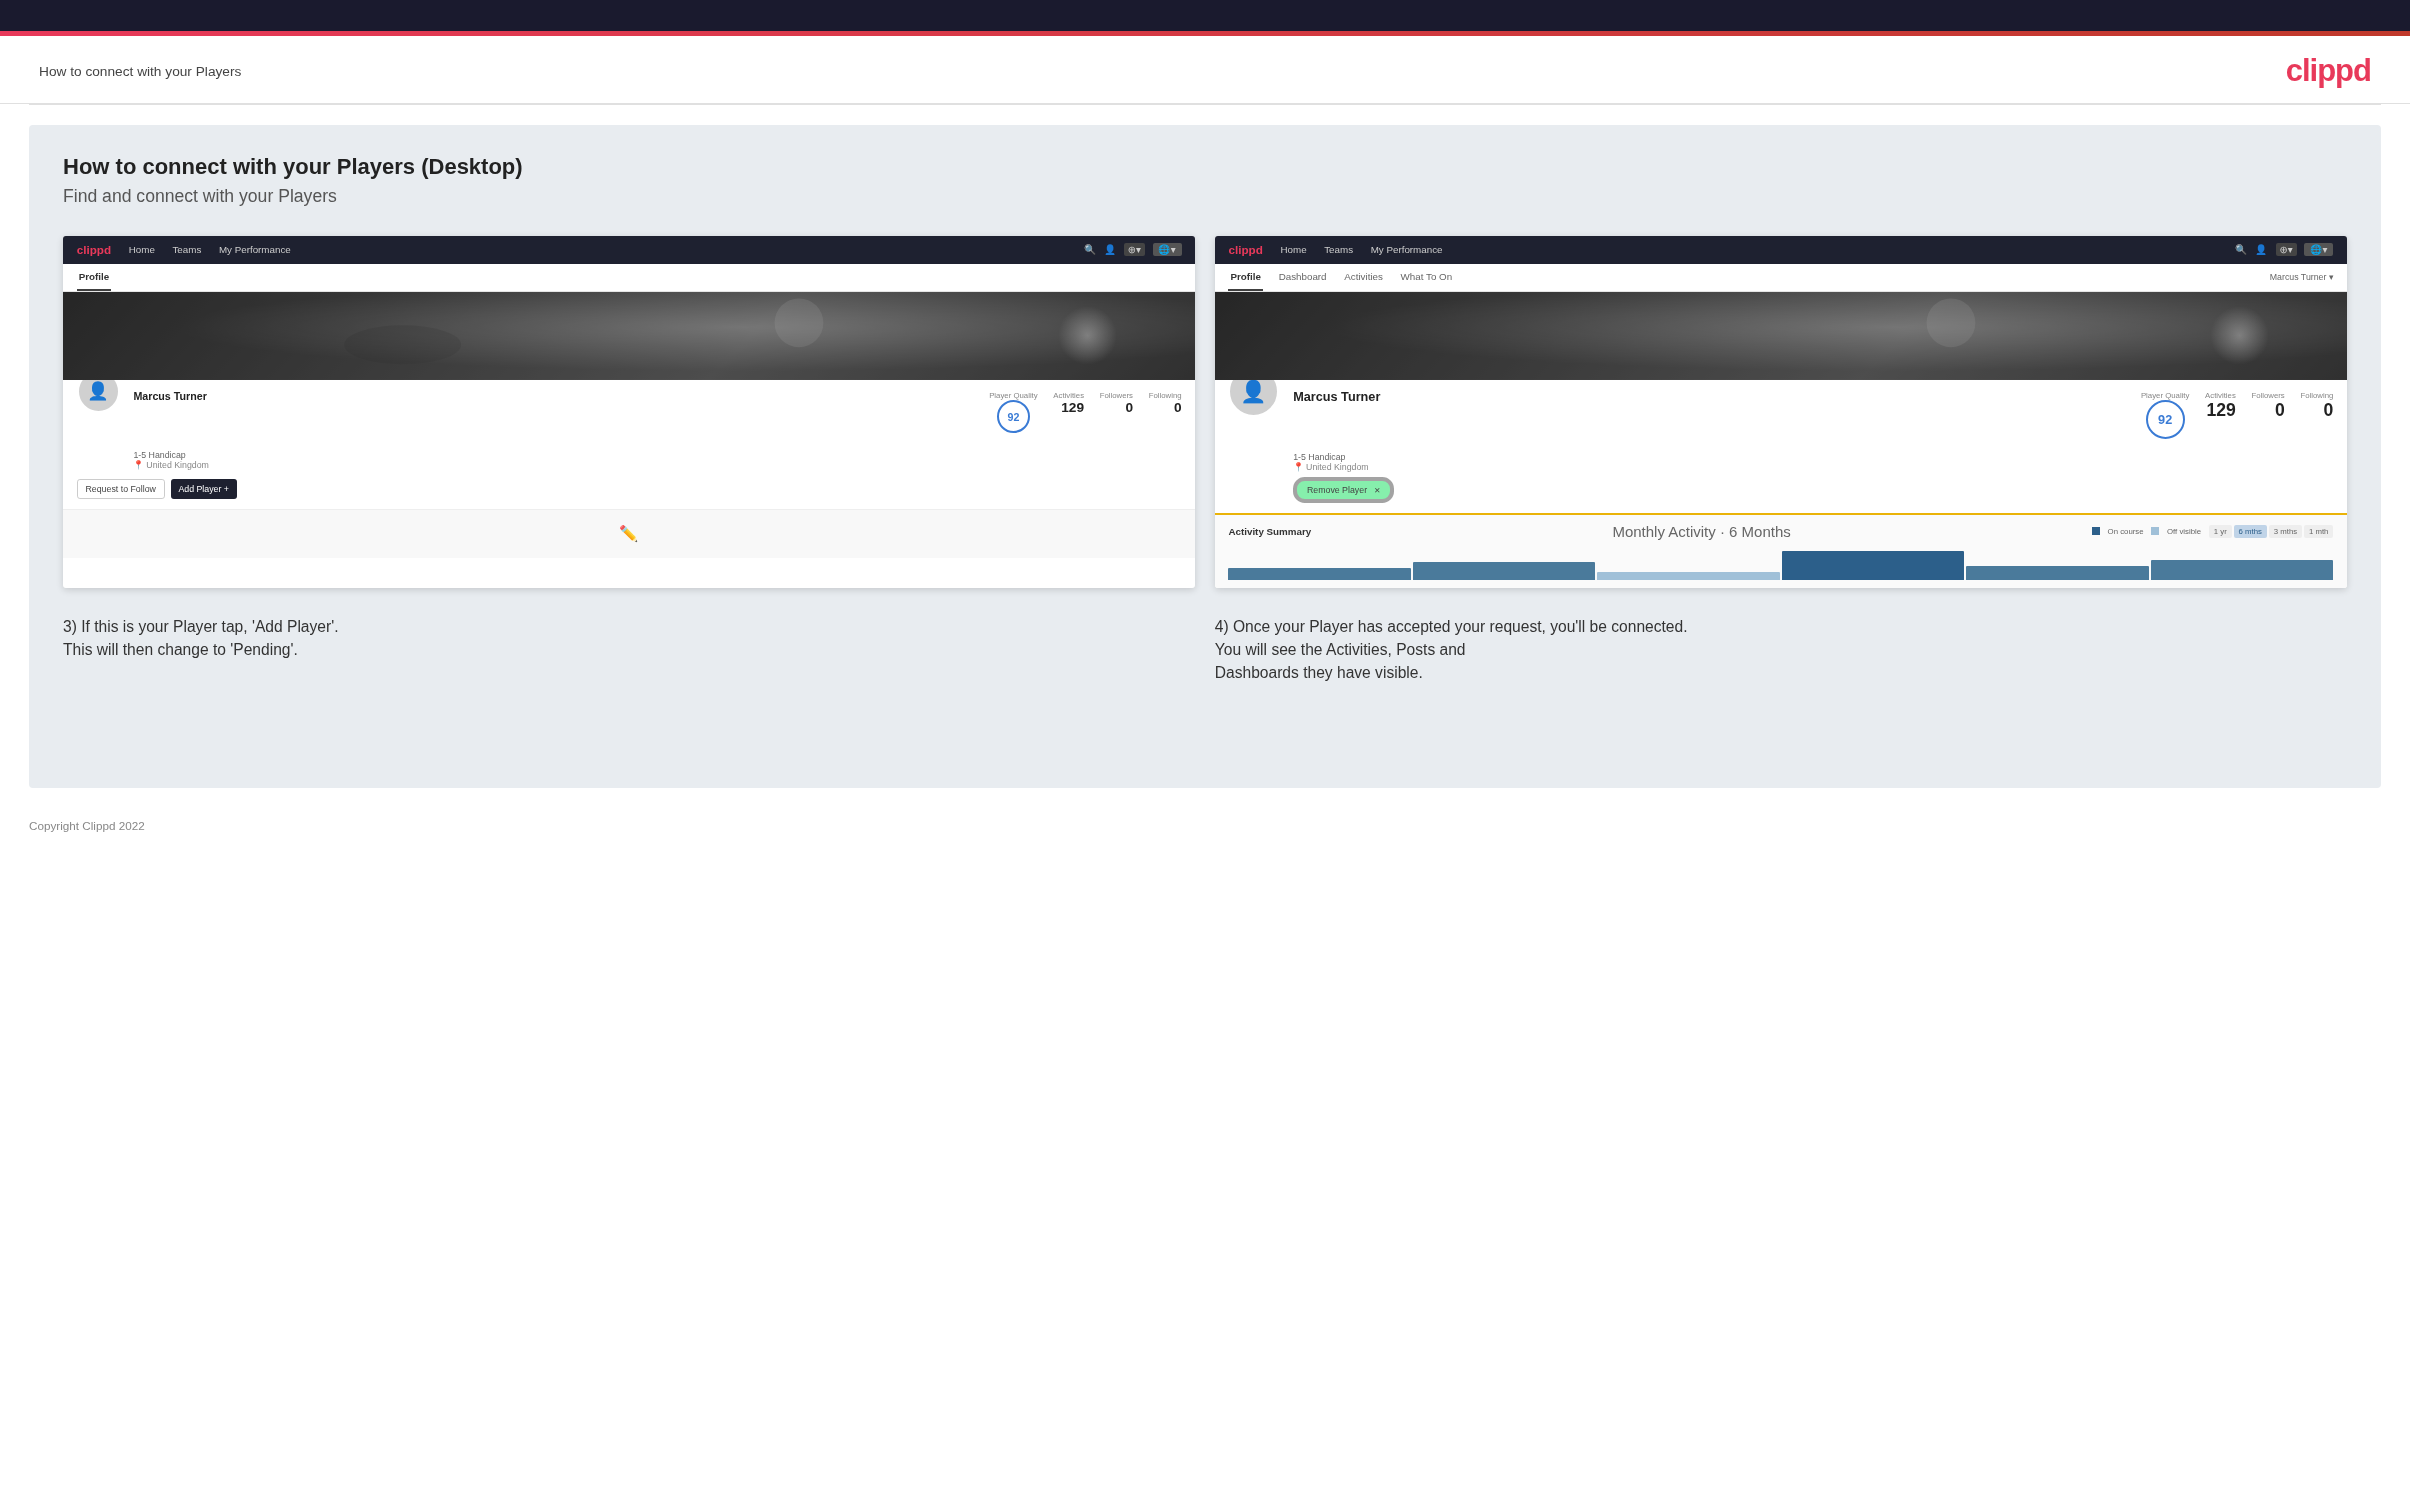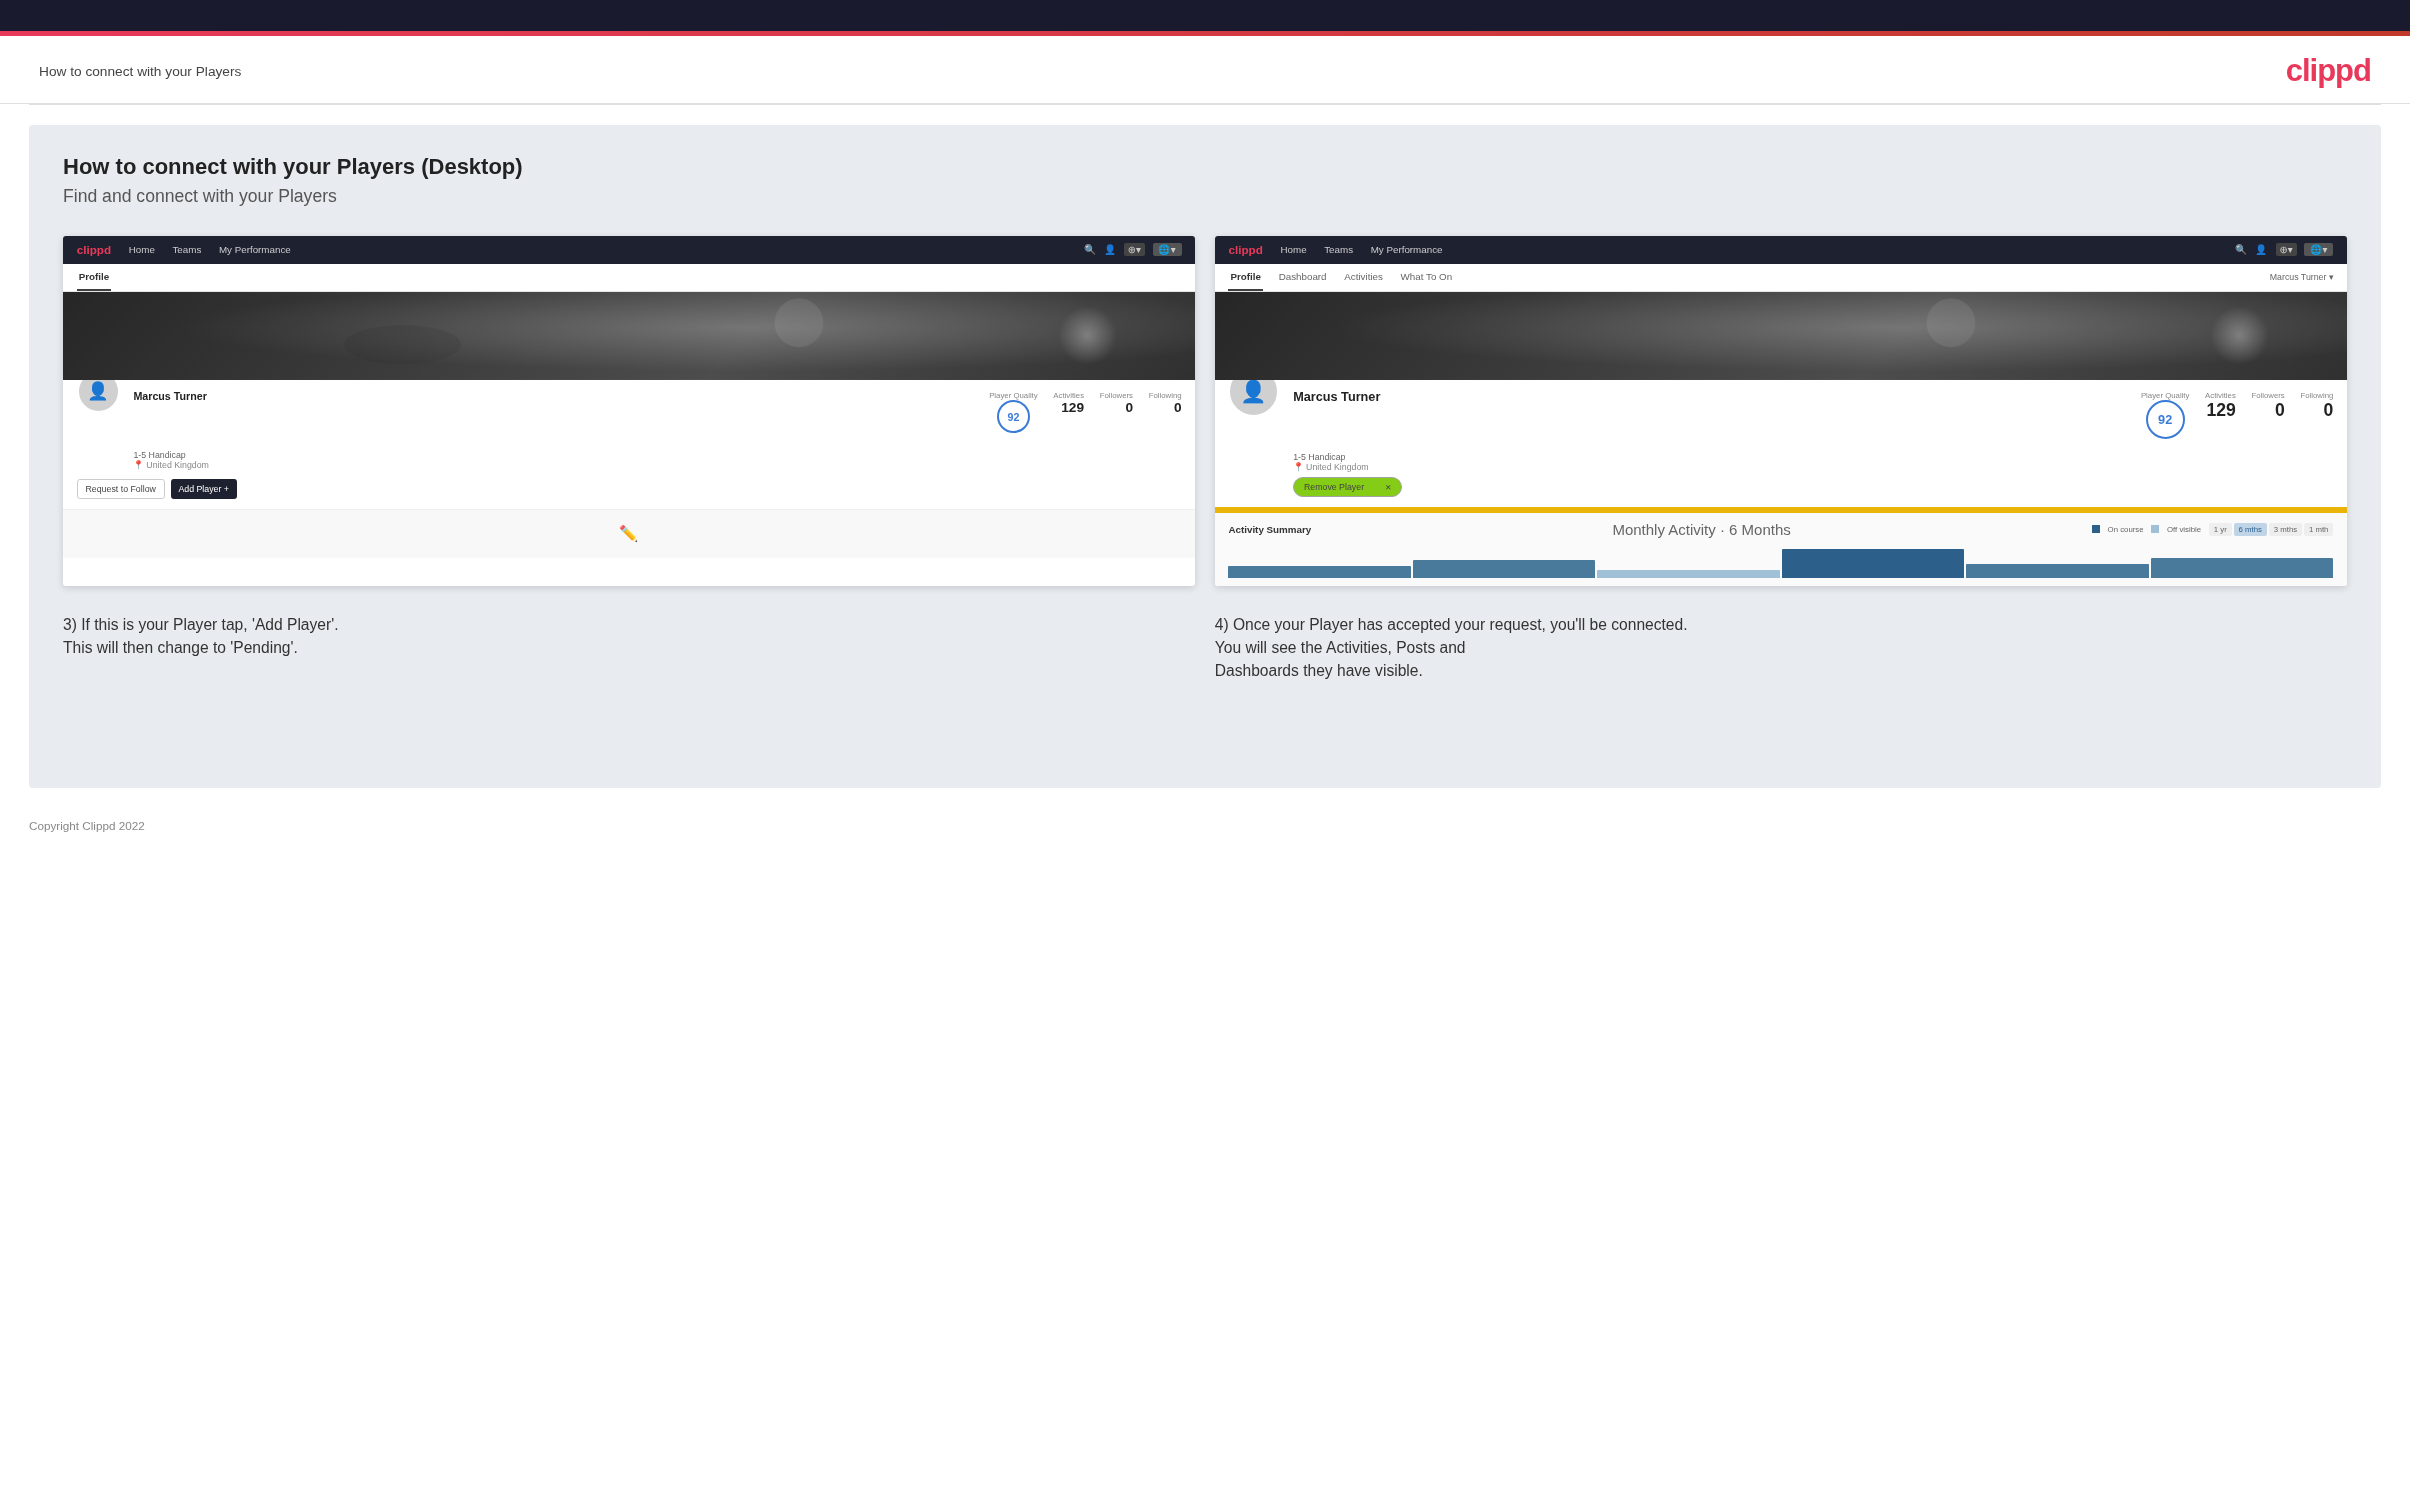--- a/index.html
+++ b/index.html
@@ -229,35 +229,35 @@
       font-size: 8.8px;
       background: #1e2130;
       border: none;
       border-radius: 2.9px;
       cursor: pointer;
       color: #fff;
     }
     .btn-remove {
       padding: 3.9px 9.8px;
       font-size: 8.8px;
-      background: #84cc16;
-      border: 1px solid #a3a3a3;
+      background: #86efac;
+      border: 4px solid #a3a3a3;
       border-radius: 11.7px;
       cursor: pointer;
       color: #444;
       display: flex;
       align-items: center;
-      gap: 21px;
+      gap: 7px;
     }
 
     
     .activity-summary {
       padding: 7.8px 13.7px;
       background: #fafafa;
-      border-top: 6px solid #eab308;
+      border-top: 2px solid #eab308;
     }
     .activity-header {
       display: flex;
       justify-content: space-between;
       align-items: center;
       margin-bottom: 5.9px;
     }
     .activity-title {
       font-size: 9.8px;
       font-weight: 600;

